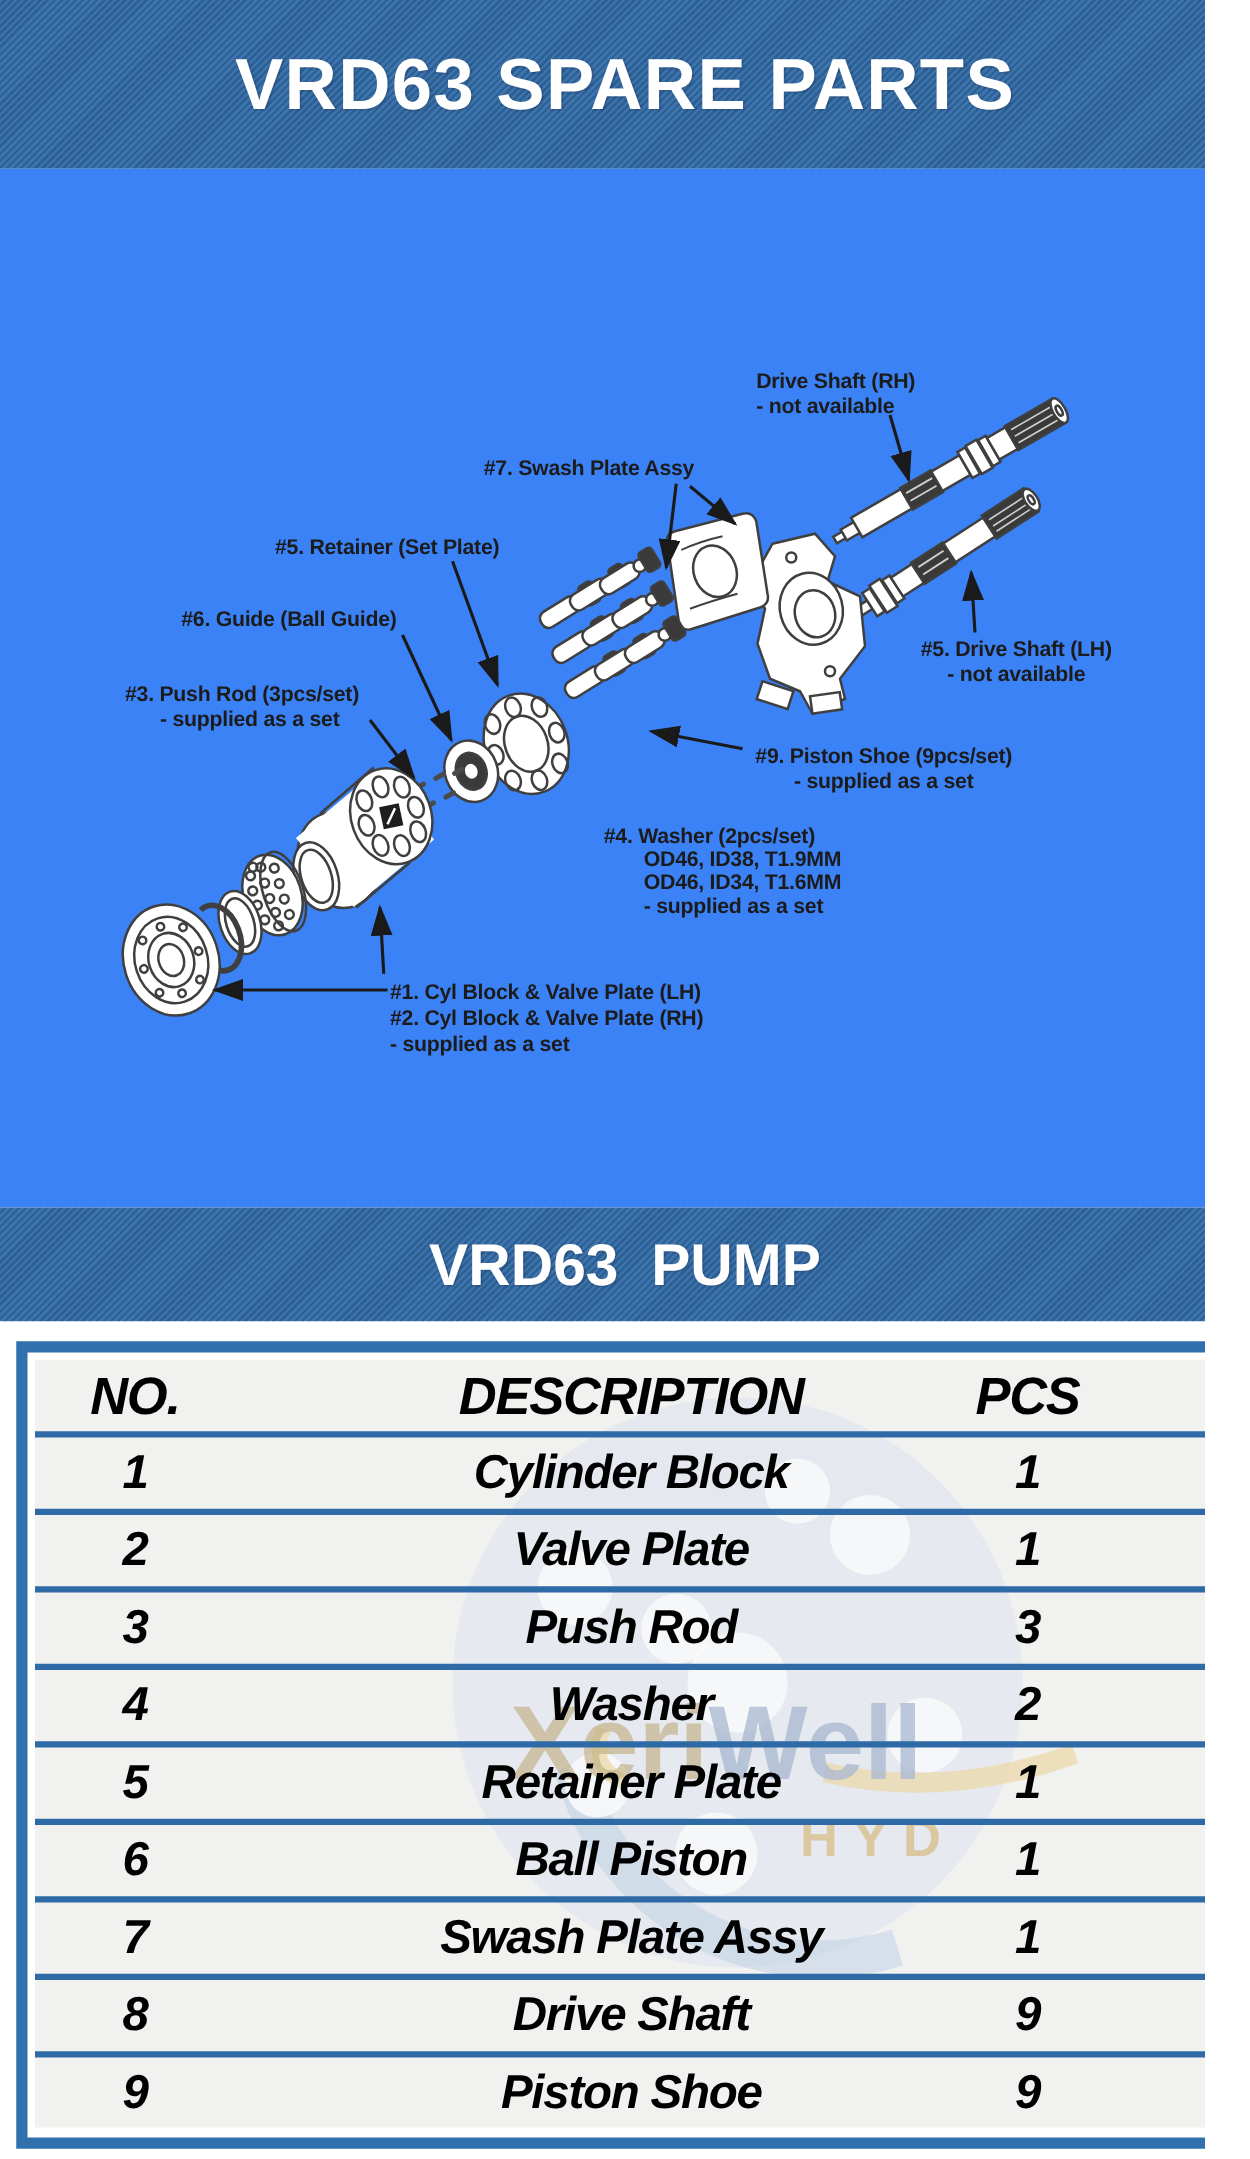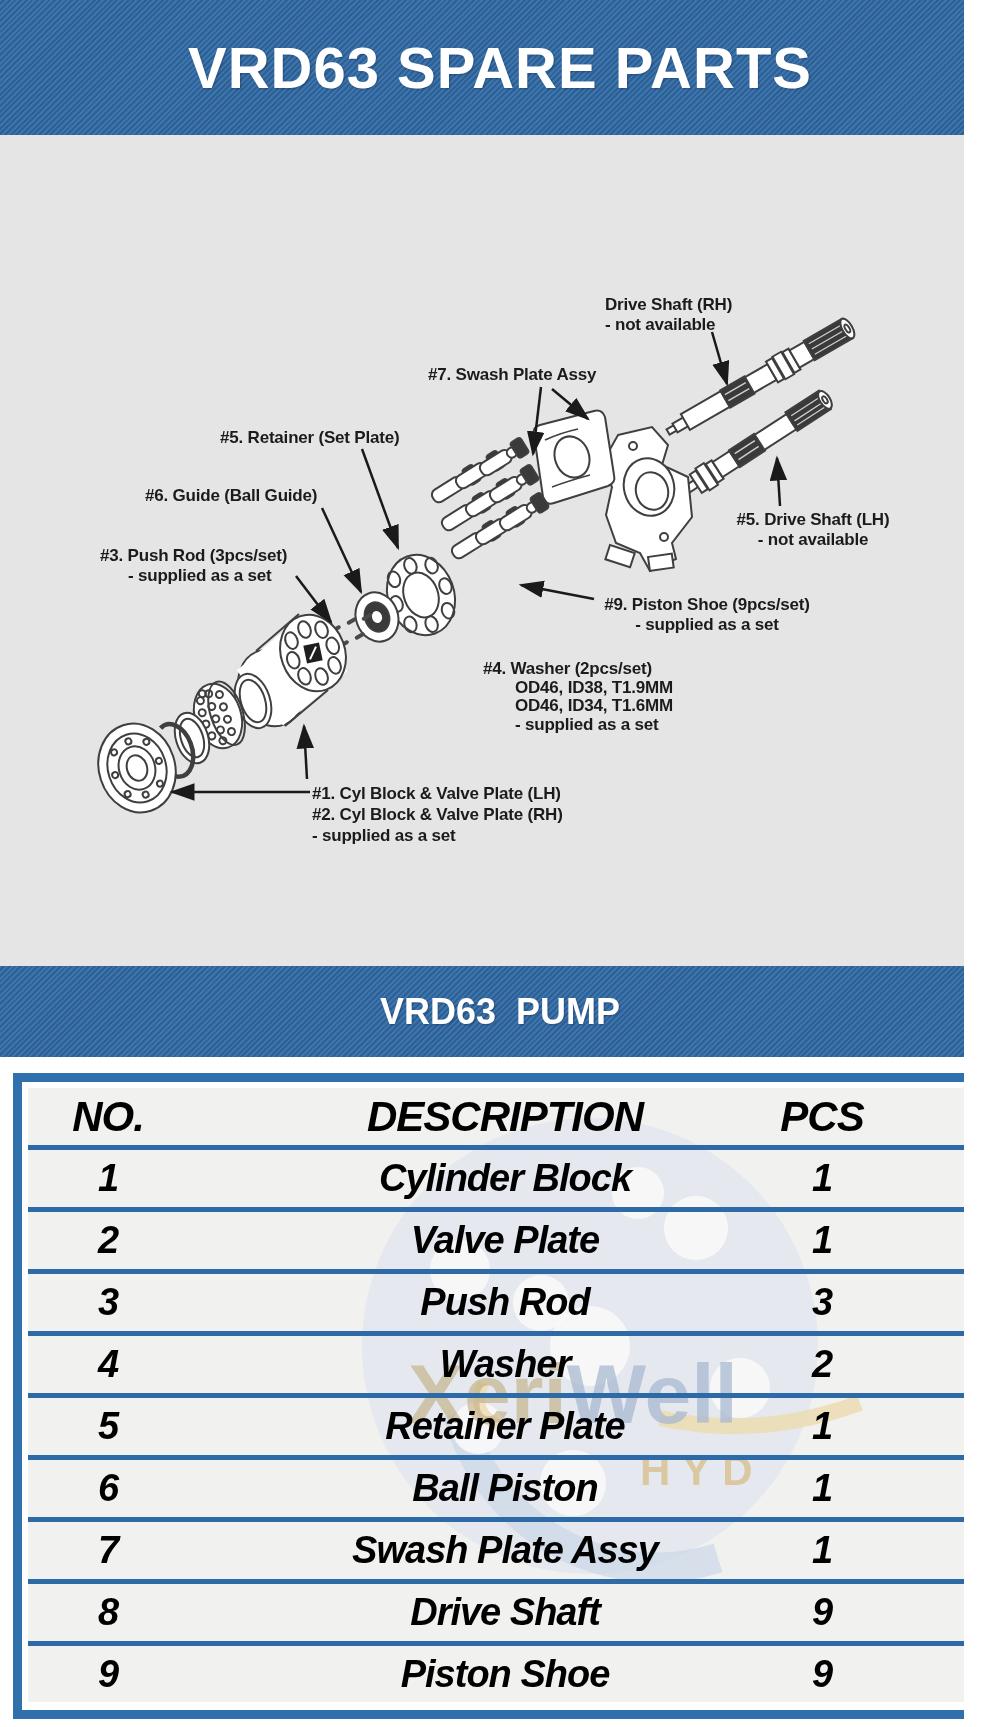--- a/index.html
+++ b/index.html
@@ -6,23 +6,23 @@
   .page{position:relative;width:964px;height:1727px;background:#ffffff;overflow:hidden;
         font-family:"Liberation Sans",sans-serif;}
   
   .banner{position:absolute;left:0;width:1000px;display:flex;align-items:center;justify-content:center;
           background:repeating-linear-gradient(135deg,#3e74ad 0px,#3e74ad 2px,#2d6093 2px,#2d6093 4px);}
   .banner-top{top:0;height:135px;}
   .banner-mid{top:966px;height:91px;}
   .banner-title{color:#ffffff;font-weight:bold;white-space:pre;
                 text-shadow:1px 1px 2px rgba(15,35,70,.4);}
   .banner-top .banner-title{font-size:58px;letter-spacing:1px;}
-  .banner-mid .banner-title{font-size:36px;}
+  .banner-mid .banner-title{font-size:47px;}
   
-  .diagram{position:absolute;left:0;top:135px;width:1000px;height:831px;background:#e5e5e5;}
+  .diagram{position:absolute;left:0;top:135px;width:1000px;height:831px;background:#3b82f6;}
   .diagram svg{position:absolute;left:0;top:0;}
   .dlabel{position:absolute;font-weight:bold;font-size:17px;line-height:20px;color:#1b1b1b;
           letter-spacing:-0.2px;white-space:nowrap;}
   .dlabel .ind28{padding-left:28px;display:block;}
   .dlabel .ind32{padding-left:32px;display:block;}
   .dlabel.centered{text-align:center;}
   .dlabel span{display:block;}
   
   .parts-table{position:absolute;left:13px;top:1073px;width:974px;height:646px;box-sizing:border-box;
                border:9px solid #3070ad;background:#ffffff;padding:6px;}
@@ -268,21 +268,21 @@
         <line x1="594" y1="464" x2="521" y2="450" marker-end="url(#ah)"></line>
         <line x1="310" y1="657" x2="172" y2="657" marker-end="url(#ah)"></line>
         <line x1="307" y1="644" x2="304" y2="591" marker-end="url(#ah)"></line>
       </g>
     </svg>
 
     <div class="dlabel" style="left:605px;top:160px;">
       <span>Drive Shaft (RH)</span>
       <span>- not available</span>
     </div>
-    <div class="dlabel" style="left:387px;top:230px;margin-left:41px;">
+    <div class="dlabel" style="left:387px;top:230px;">
       <span>#7. Swash Plate Assy</span>
     </div>
     <div class="dlabel" style="left:220px;top:293px;">
       <span>#5. Retainer (Set Plate)</span>
     </div>
     <div class="dlabel" style="left:145px;top:351px;">
       <span>#6. Guide (Ball Guide)</span>
     </div>
     <div class="dlabel" style="left:100px;top:411px;">
       <span>#3. Push Rod (3pcs/set)</span>

